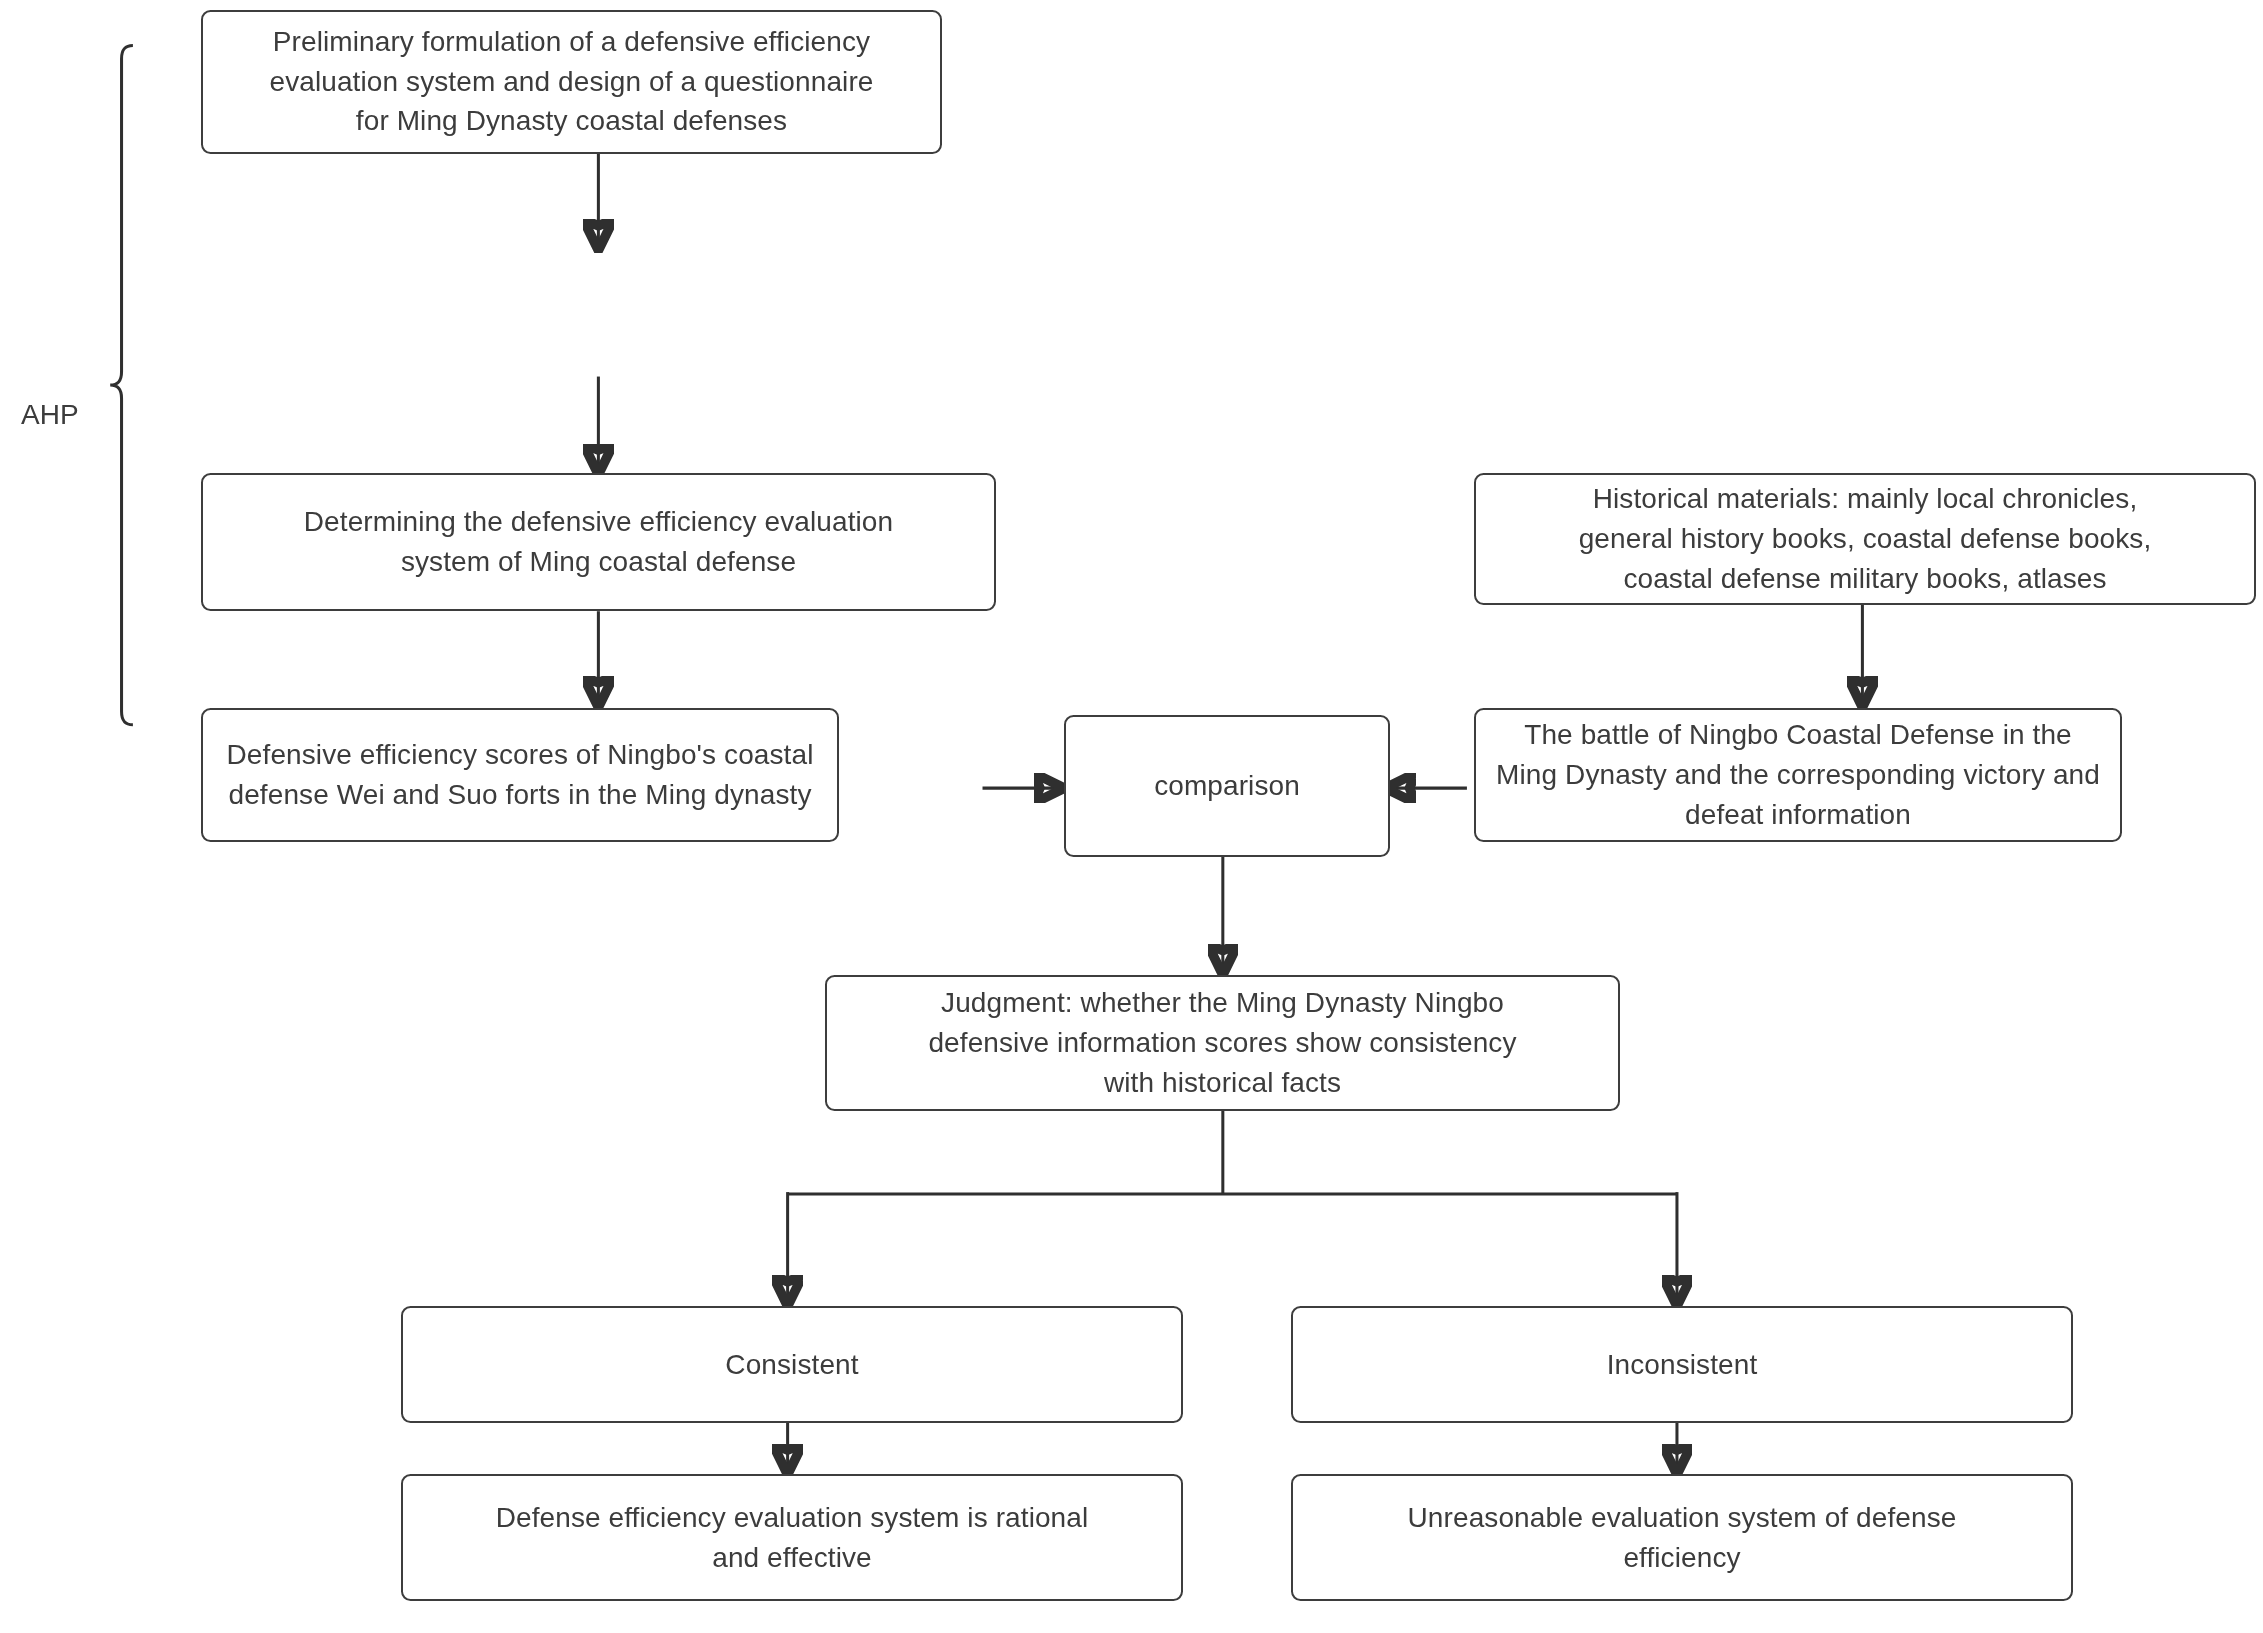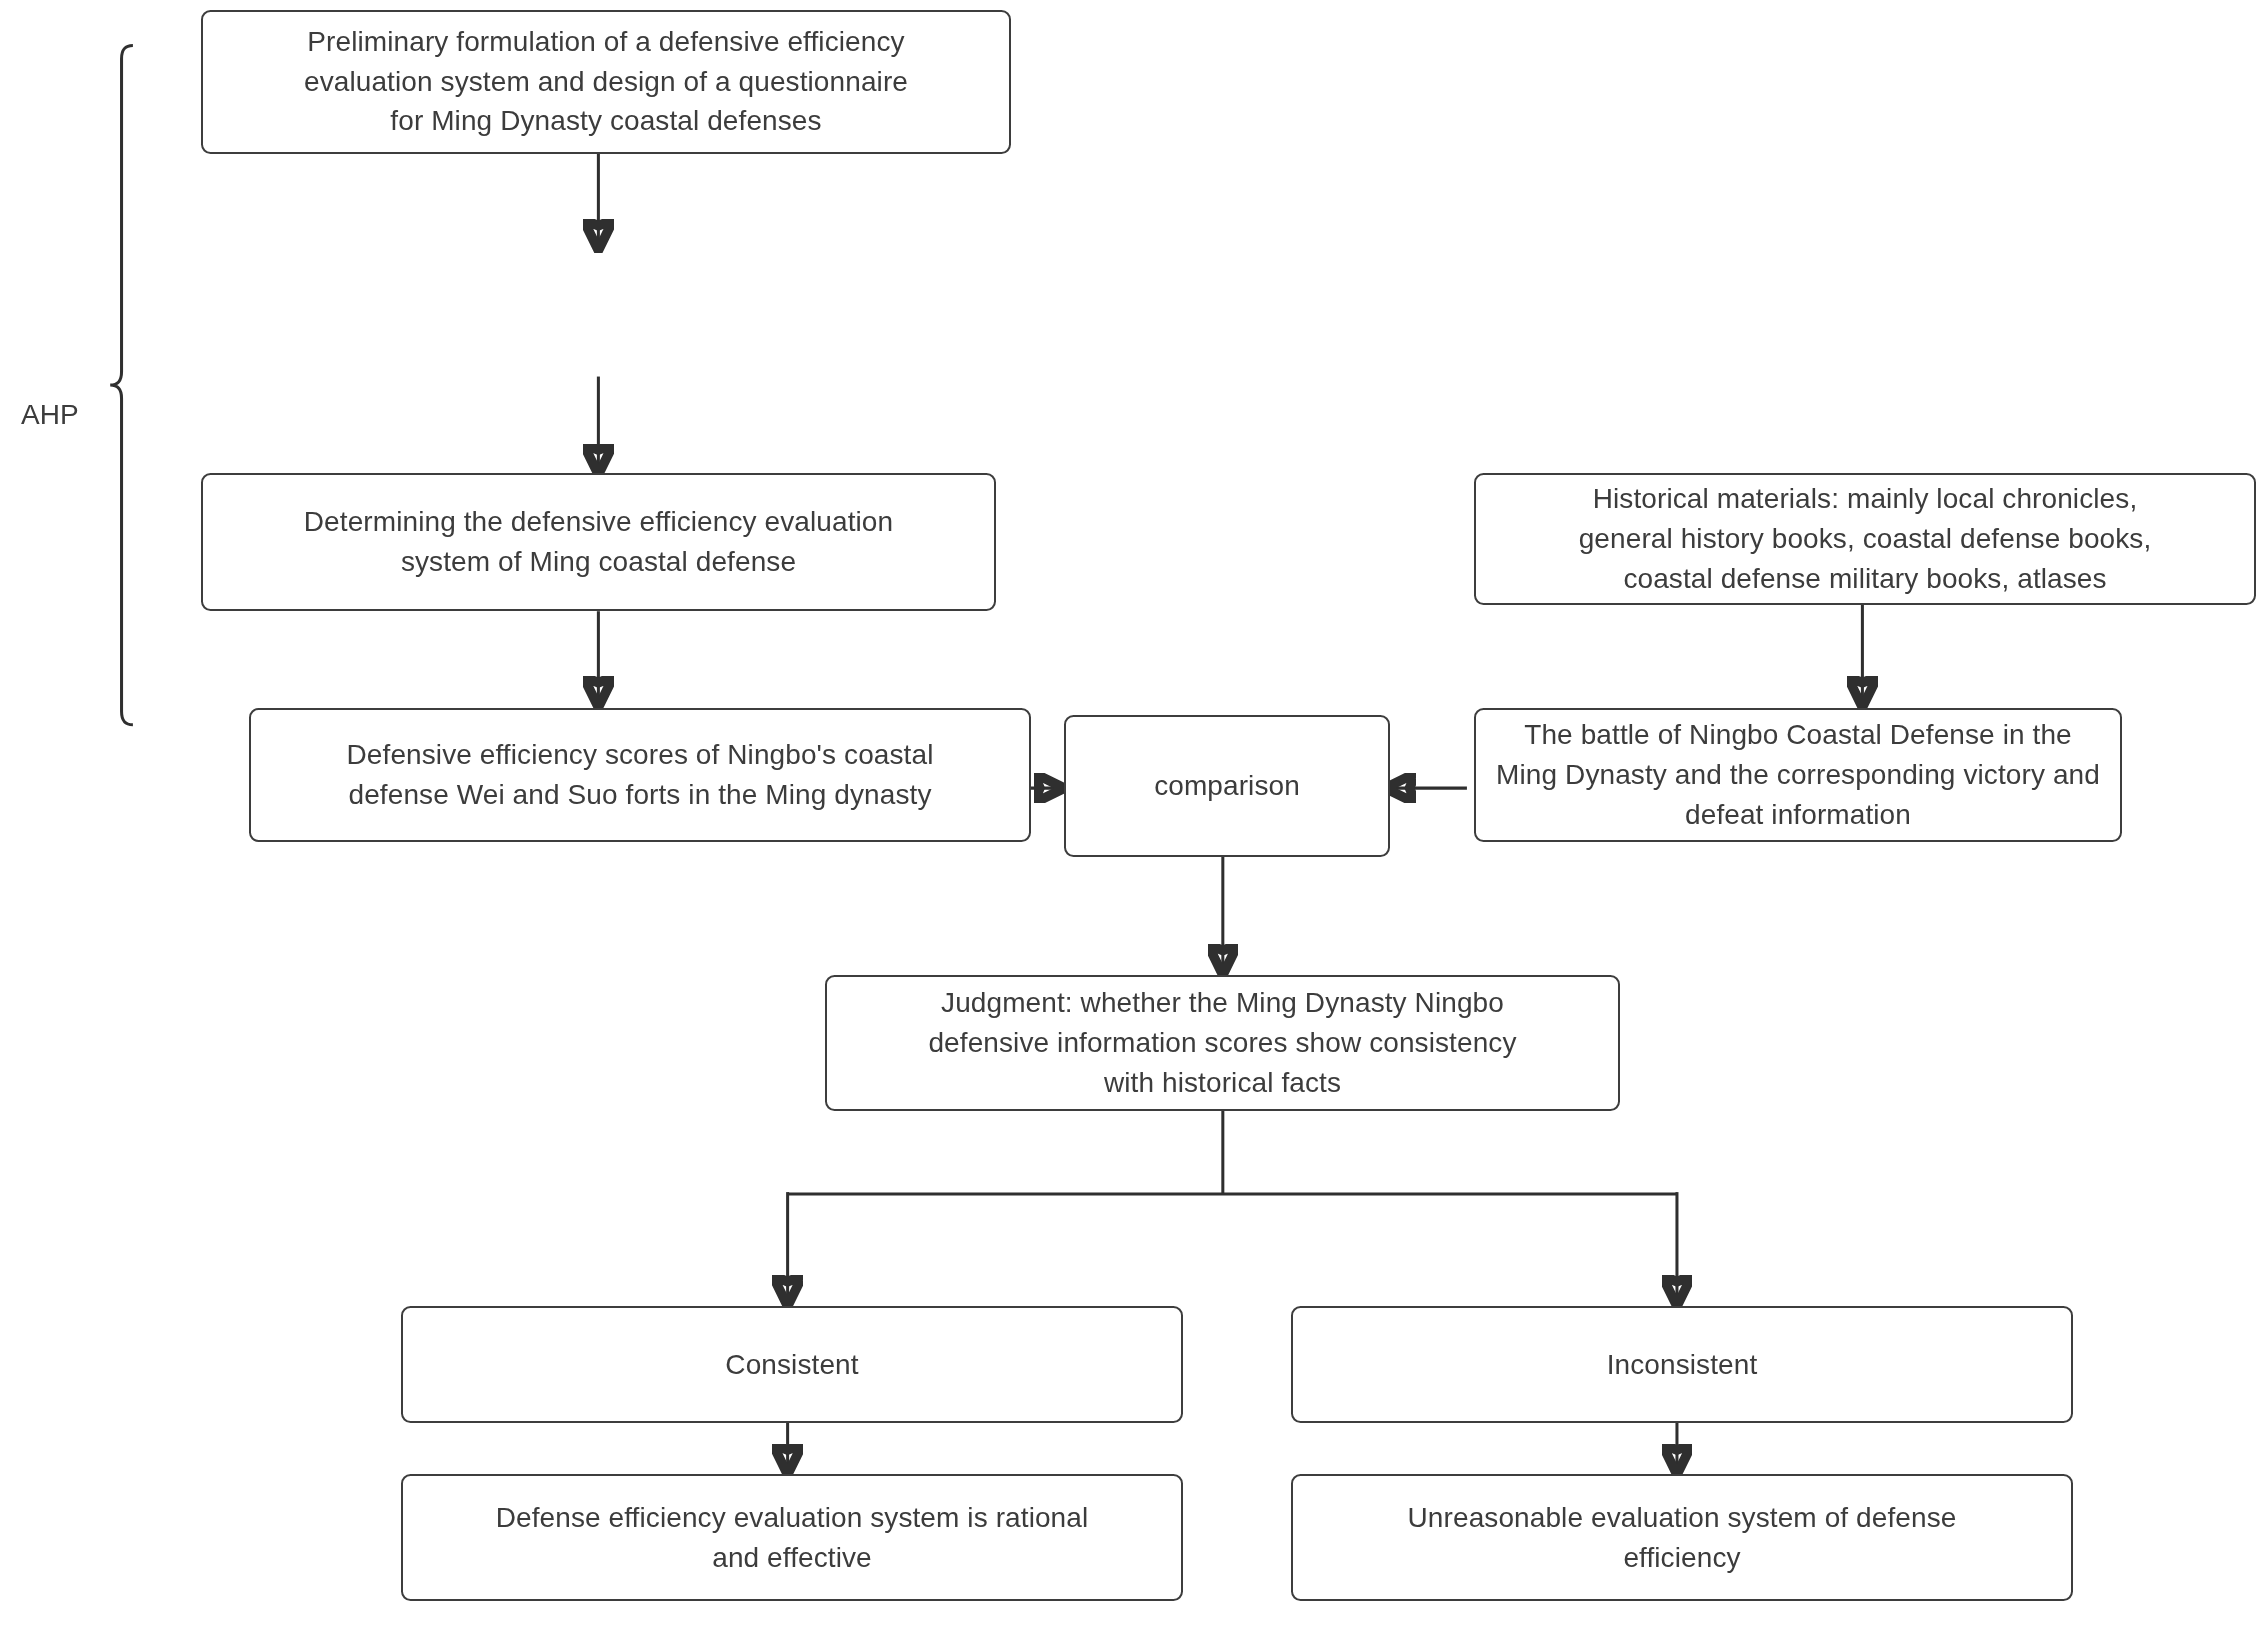--- a/index.html
+++ b/index.html
@@ -100,29 +100,29 @@
     <line x1="832" y1="1260" x2="832" y2="1378" marker-end="url(#ah)"></line>
     <line x1="1772" y1="1260" x2="1772" y2="1378" marker-end="url(#ah)"></line>
 
     <line x1="832" y1="1503" x2="832" y2="1556" marker-end="url(#ah)"></line>
 
     <line x1="1772" y1="1503" x2="1772" y2="1556" marker-end="url(#ah)"></line>
   </svg>
 
   <div class="bracket-label" style="left:21px; top:397px;">AHP</div>
 
-  <div class="node" style="left:201px; top:9.5px; width:810px; height:144px;">Preliminary formulation of a defensive efficiency
+  <div class="node" style="left:201px; top:9.5px; width:741px; height:144px;">Preliminary formulation of a defensive efficiency
 evaluation system and design of a questionnaire
 for Ming Dynasty coastal defenses</div>
 
 
   <div class="node" style="left:201px; top:473px; width:795px; height:138px;">Determining the defensive efficiency evaluation
 system of Ming coastal defense</div>
 
-  <div class="node" style="left:201px; top:708px; width:782px; height:134px;margin-left:48px;">Defensive efficiency scores of Ningbo's coastal
+  <div class="node" style="left:201px; top:708px; width:638px; height:134px;">Defensive efficiency scores of Ningbo's coastal
 defense Wei and Suo forts in the Ming dynasty</div>
 
   <div class="node" style="left:1064px; top:715px; width:326px; height:142px;">comparison</div>
 
   <div class="node" style="left:1474px; top:473px; width:782px; height:132px;">Historical materials: mainly local chronicles,
 general history books, coastal defense books,
 coastal defense military books, atlases</div>
 
   <div class="node" style="left:1474px; top:708px; width:648px; height:134px;">The battle of Ningbo Coastal Defense in the
 Ming Dynasty and the corresponding victory and

